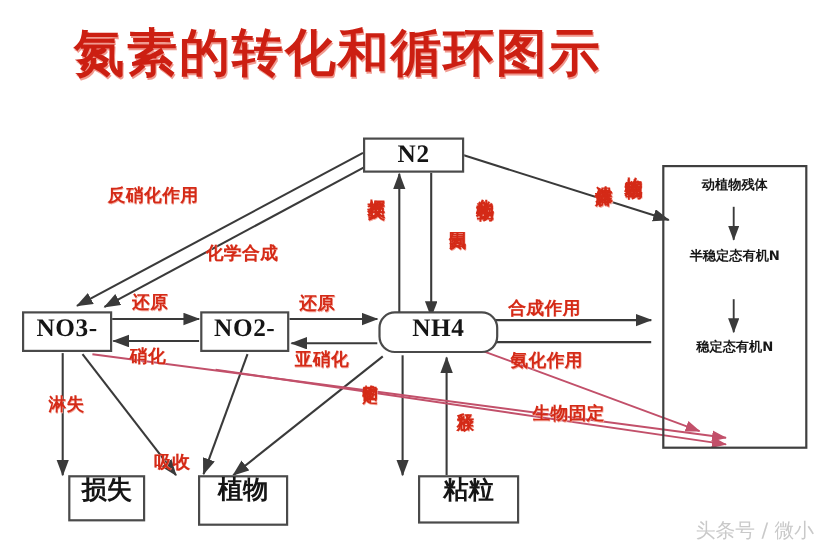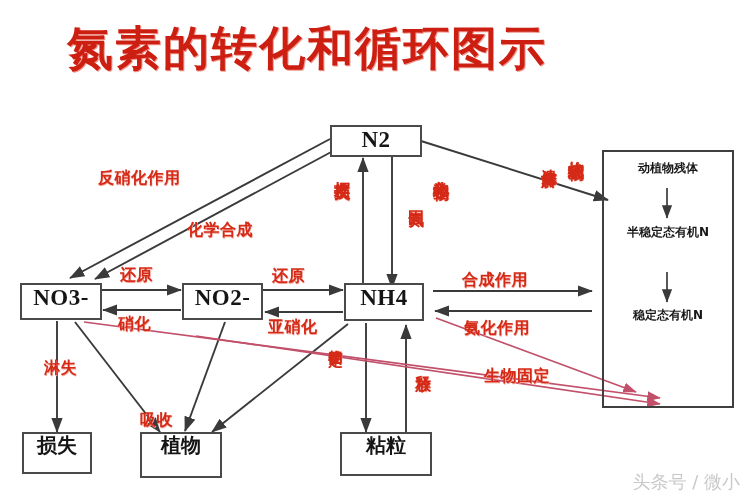--- a/index.html
+++ b/index.html
@@ -46,21 +46,22 @@
     font-weight: bold;
     line-height: 1.12;
   }
   .node.formula {
     font-family: "Liberation Serif", "DejaVu Serif", serif;
     font-size: 23px;
     letter-spacing: 0.5px;
   }
   .node.cjk {
     font-family: "DejaVu Sans", "Liberation Sans", sans-serif;
-    font-size: 20px;
+    font-size: 23px;
+    margin-left: 40px;
   }
   .bigbox {
     position: absolute;
     box-sizing: border-box;
     border: 2px solid #3f3f3f;
     background: transparent;
   }
   .inner-label {
     position: absolute;
     text-align: center;
@@ -163,21 +164,21 @@
   </div>
 
   <div class="node formula" style="left:20px; top:283px; width:82px; height:37px;">
     <span>NO3-</span>
   </div>
 
   <div class="node formula" style="left:182px; top:283px; width:81px; height:37px;">
     <span>NO2-</span>
   </div>
 
-  <div class="node formula" style="left:344px; top:283px; width:80px; height:38px;">
+  <div class="node formula" style="left:344px; top:283px; width:109px; height:38px;border-radius:15px;">
     <span>NH4</span>
   </div>
 
   <div class="node cjk" style="left:22px; top:432px; width:70px; height:42px;">
     <span>损失</span>
   </div>
 
   <div class="node cjk" style="left:140px; top:432px; width:82px; height:46px;">
     <span>植物</span>
   </div>

